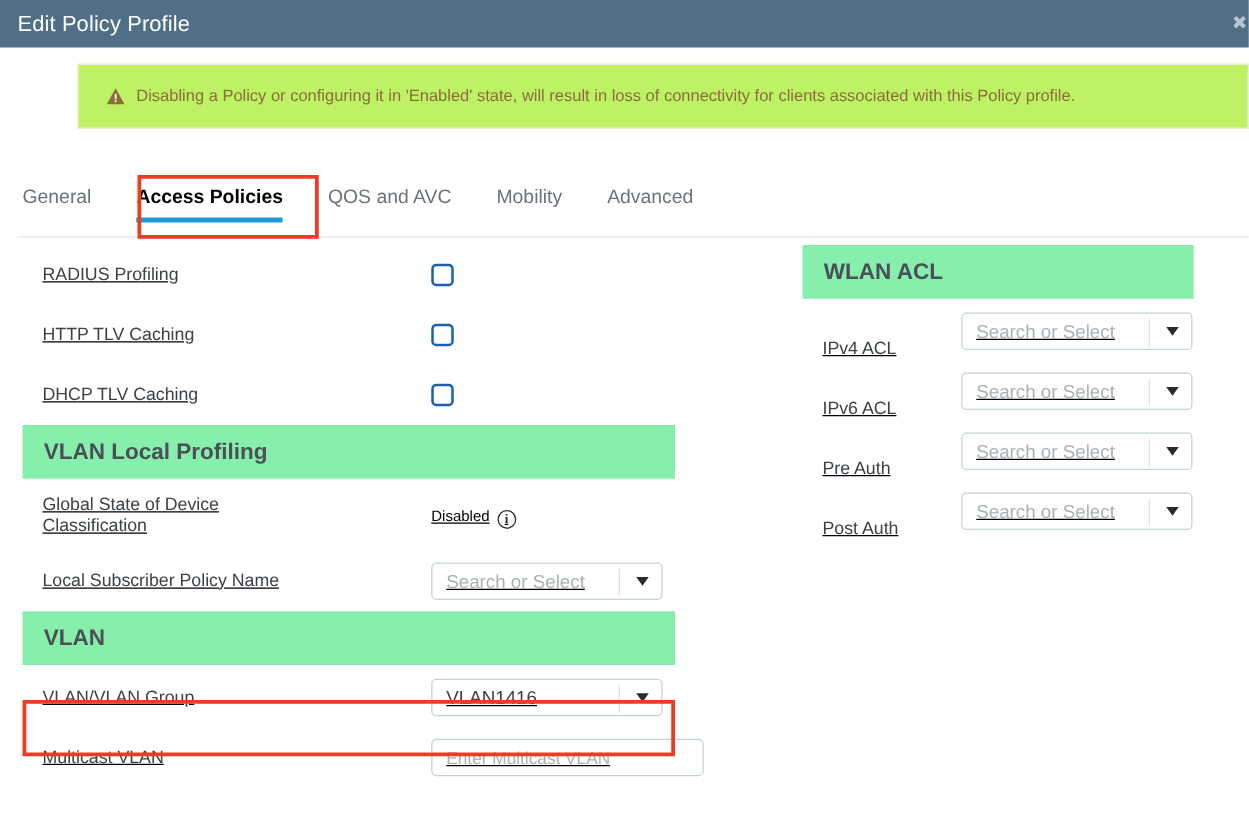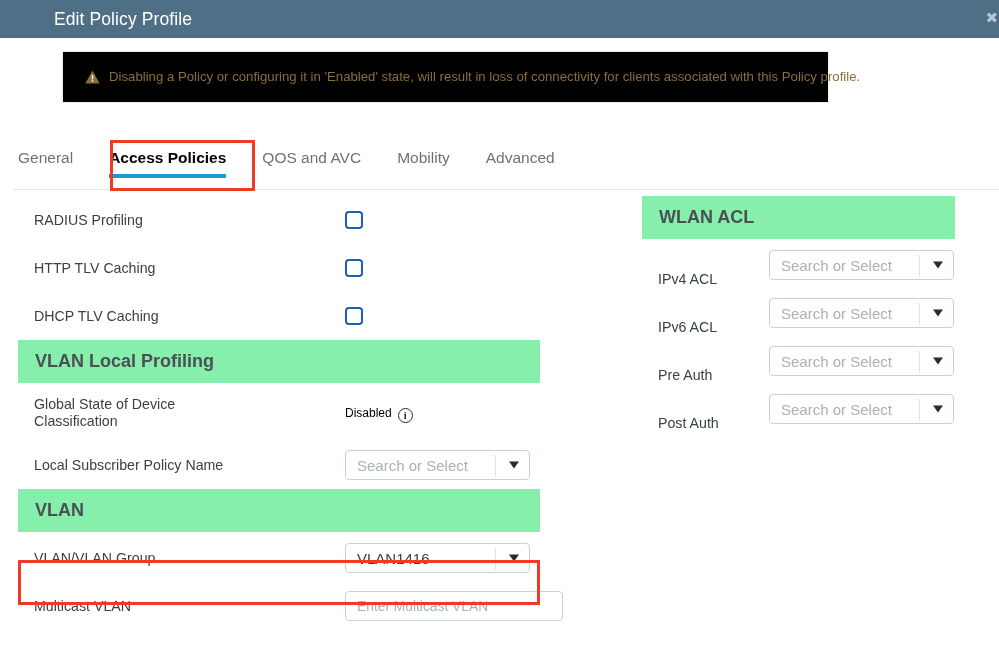--- a/index.html
+++ b/index.html
@@ -9,43 +9,43 @@
     background: #ffffff;
     font-family: "Liberation Sans", sans-serif;
     overflow: hidden;
   }
 
   
   .modal-header {
     position: absolute; left: 0; top: 0;
     width: 999px; height: 38px;
     background: #4e6f85;
-    display: flex; align-items: center; padding-left: 40px;
+    display: flex; align-items: center;
   }
   .modal-title {
     color: #ffffff;
     font-size: 17.5px;
     font-weight: 400;
     padding-left: 14px;
     letter-spacing: .1px;
   }
   .modal-close {
     position: absolute; right: 1px; top: 11px;
     color: #b8c6d0;
     font-size: 15px;
     line-height: 14px;
     cursor: pointer;
     font-family: "DejaVu Sans", sans-serif;
   }
 
   
   .banner {
     position: absolute; left: 62px; top: 51px;
-    width: 767px; height: 52px;
-    background: #000000;
+    width: 937px; height: 52px;
+    background: #bef264;
     border: 1px solid #f4ecd8;
     display: flex; align-items: center;
   }
   .banner-icon {
     margin-left: 22px; margin-right: 9px;
     width: 15px; height: 14px;
     flex: none;
     position: relative; top: 0px;
   }
   .banner-text {
@@ -108,20 +108,21 @@
     font-size: 18px;
     color: #4a5055;
     margin-bottom: 2px;
     font-weight: bold;
   }
 
   .row {
     display: flex; align-items: center;
     height: 48px;
     position: relative;
+    text-decoration: underline;
   }
   .row-tall { height: 56px; align-items: center; }
 
   .row-label {
     font-size: 14.2px;
     color: #3c4145;
     padding-left: 16px;
     line-height: 17px;
   }
   .col-left  .row-label { width: 327px; flex: none; }

